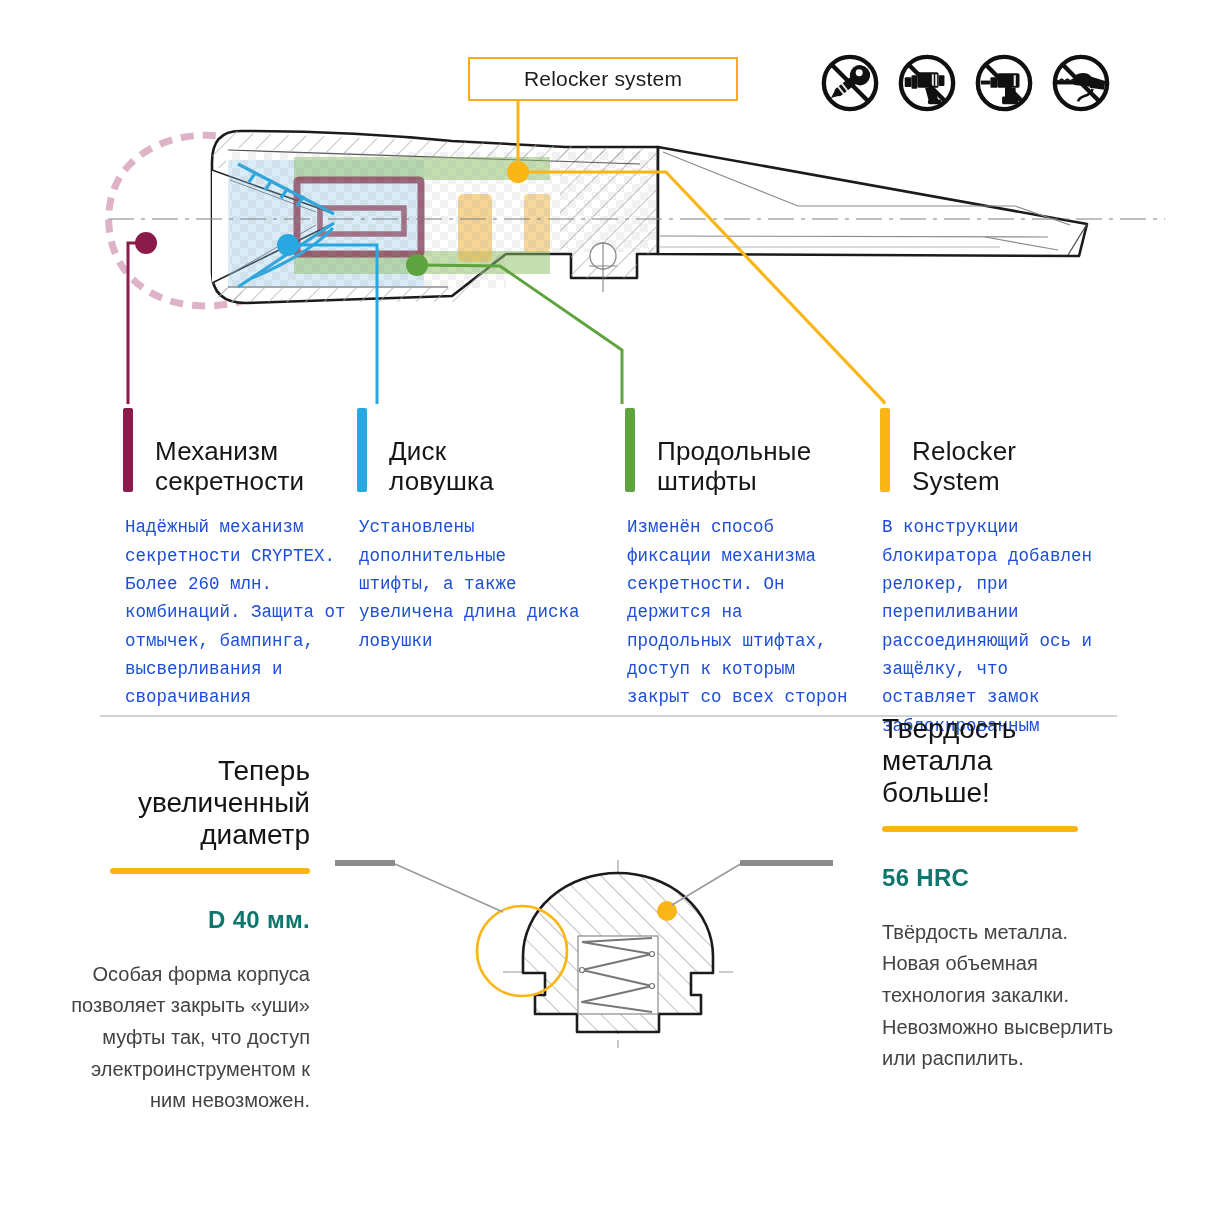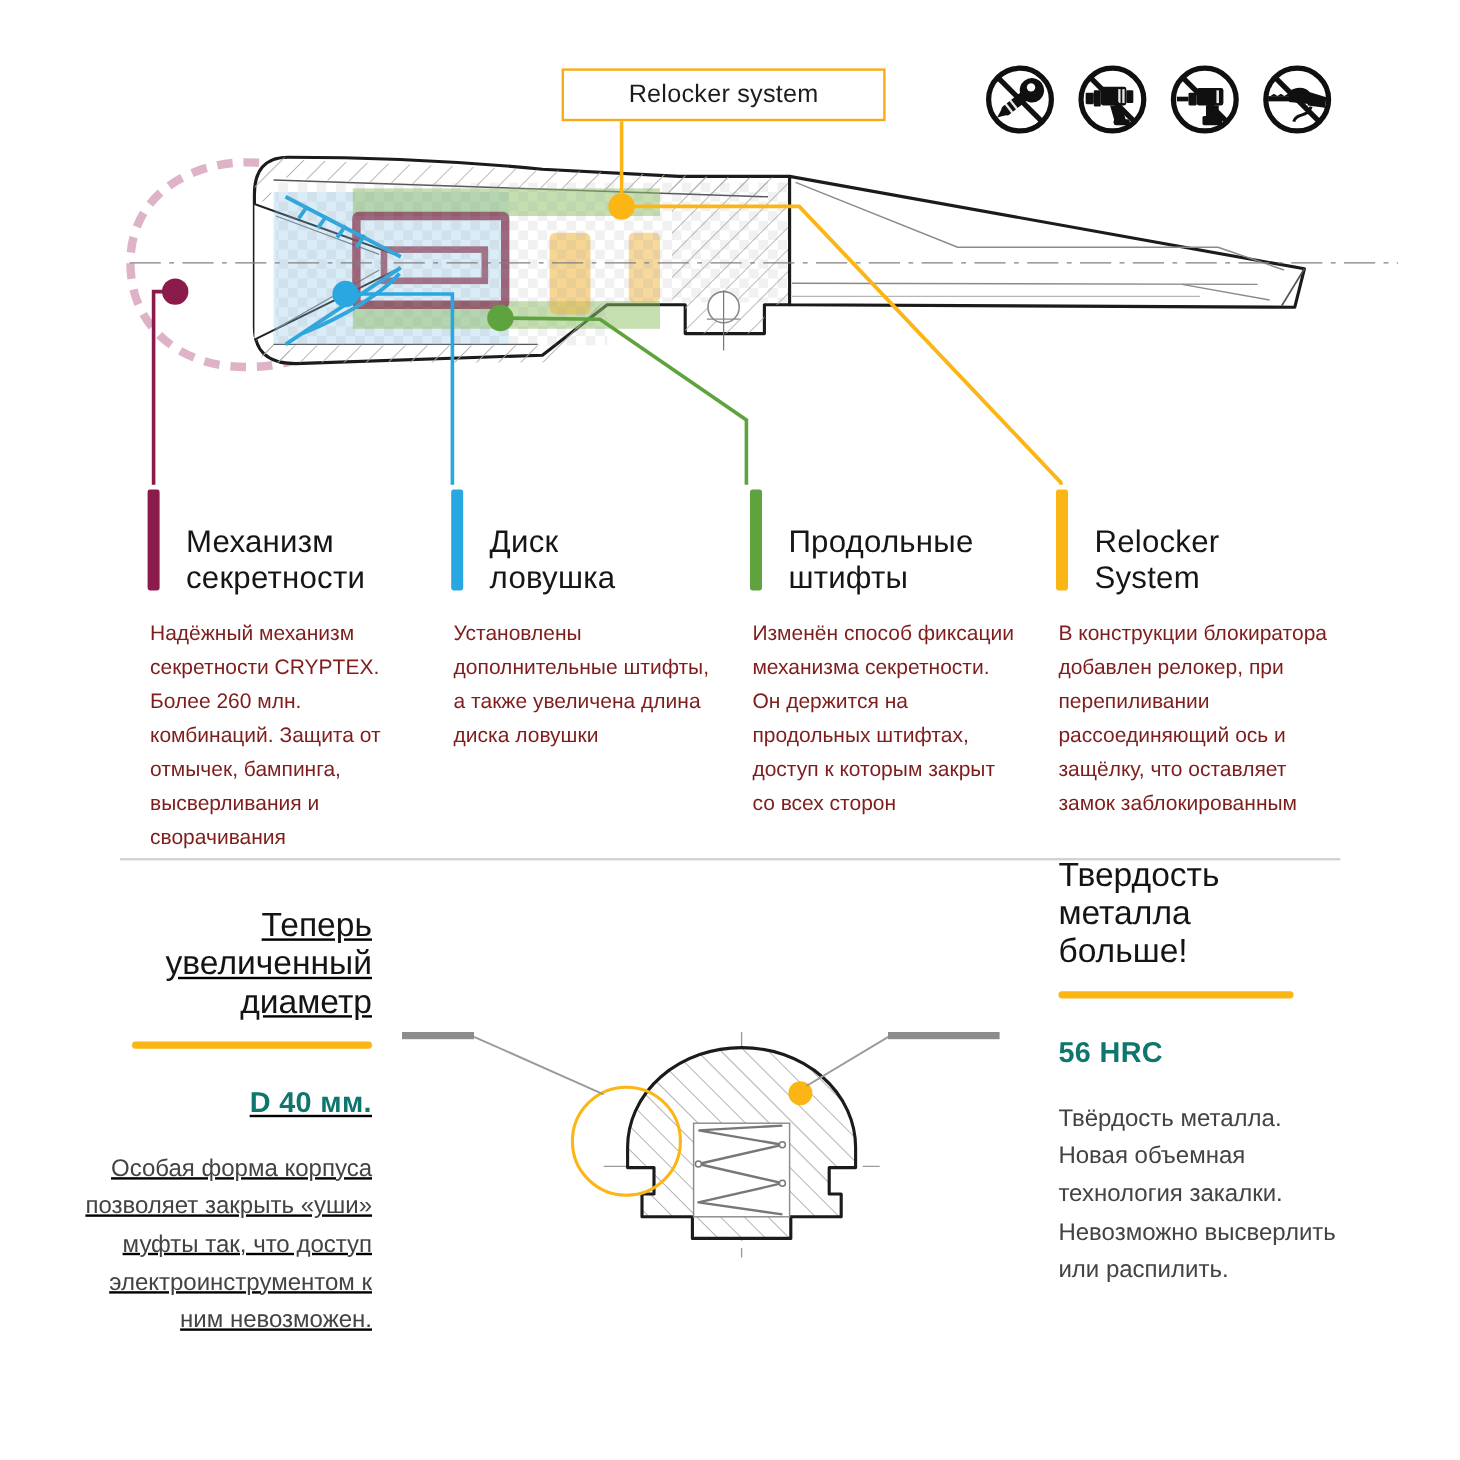--- a/index.html
+++ b/index.html
@@ -18,31 +18,31 @@
   
   .icons-row { position:absolute; left:819px; top:52px; display:flex; gap:15px; }
   .icons-row svg { display:block; }
 
   
   .feature { position:absolute; top:404px; width:240px; }
   .feature .head { display:flex; align-items:flex-start; }
   .feature .bar { width:10px; height:84px; border-radius:2px; margin-top:4px; flex:none; }
   .feature h3 { margin:32px 0 0 22px; font-size:26px; font-weight:400; line-height:1.16;
     color:#161616; white-space:pre-line; letter-spacing:.2px; }
-  .feature p { margin:17px 0 0 2px; width:225px; font-size:17.5px; line-height:1.62; color:#7f1d1d; }
+  .feature p { margin:17px 0 0 2px; width:225px; font-size:17.5px; line-height:1.62; color:#1d4ed8;font-family:Liberation Mono, monospace; }
 
   .divider { position:absolute; left:100px; top:715px; width:1017px; height:2px; background:#d2d2d2; }
 
   
   .bblock h2 { margin:0; font-size:28px; font-weight:400; line-height:1.14; color:#141414; white-space:pre-line; }
   .bblock .rule { height:6px; border-radius:3px; background:#fbb615; margin-top:17px; }
   .bblock .value { font-size:24px; font-weight:700; color:#0f766e; margin-top:32px; letter-spacing:.3px; }
   .bblock p { font-size:20px; line-height:1.58; color:#434343; margin:25px 0 0 0; }
 
-  .bl { position:absolute; left:60px; top:755px; width:250px; text-align:right;text-decoration:underline; }
+  .bl { position:absolute; left:60px; top:755px; width:250px; text-align:right; }
   .bl .rule { width:200px; margin-left:auto; }
   .br { position:absolute; left:882px; top:713px; width:240px; text-align:left; }
   .br .rule { width:196px; }
 </style>
 </head>
 <body>
 
 <div class="canvas">
 
   <svg class="abs" style="top:0" width="1217" height="430" viewBox="0 0 1217 430">
@@ -185,21 +185,21 @@
 
   <div class="feature" style="left:123px">
     <div class="head">
       <div class="bar" style="background: rgb(139, 27, 75);"></div>
       <h3>Механизм
 секретности</h3>
     </div>
     <p>Надёжный механизм секретности CRYPTEX. Более 260 млн. комбинаций. Защита от отмычек, бампинга, высверливания и сворачивания</p>
   </div>
 
-  <div class="feature" style="left:376px">
+  <div class="feature" style="left:357px">
     <div class="head">
       <div class="bar" style="background: rgb(41, 167, 224);"></div>
       <h3>Диск
 ловушка</h3>
     </div>
     <p>Установлены дополнительные штифты, а также увеличена длина диска ловушки</p>
   </div>
 
   <div class="feature" style="left:880px">
     <div class="head">

